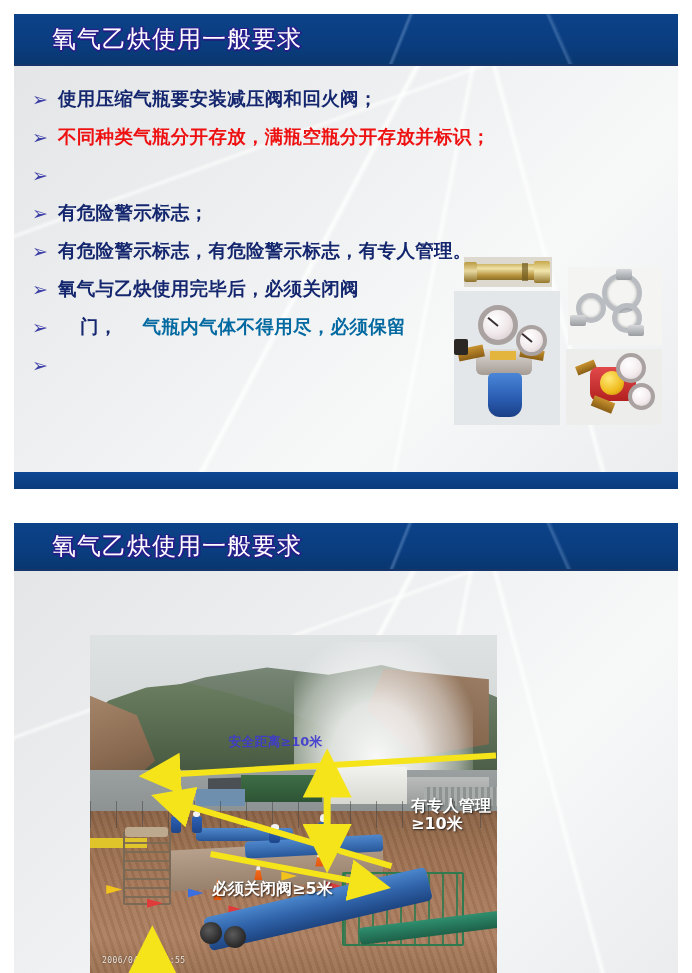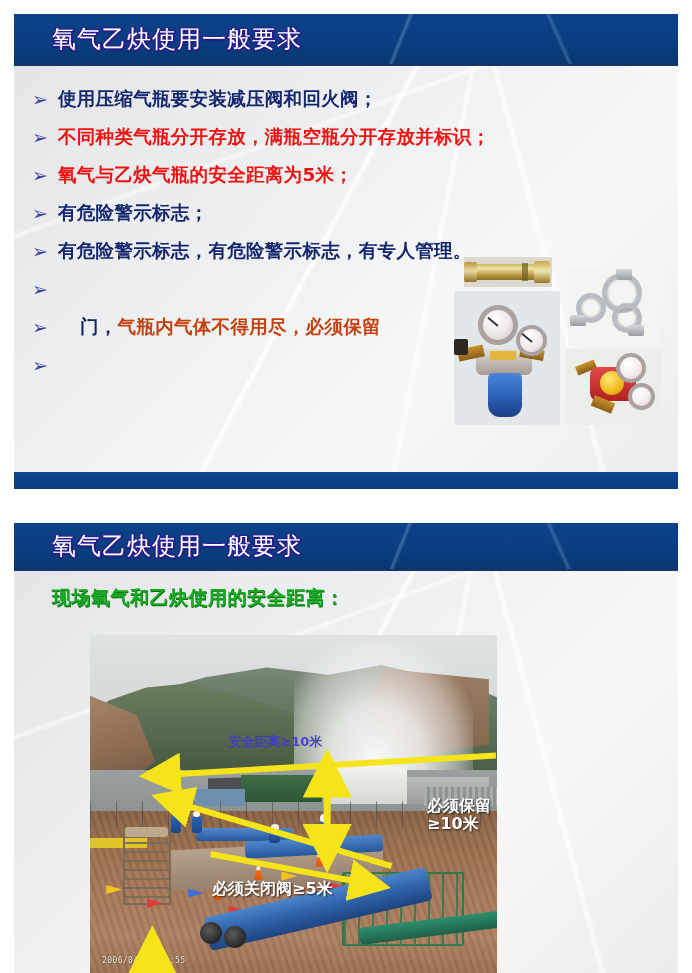--- a/index.html
+++ b/index.html
@@ -93,21 +93,21 @@
     font-size: 18.5px;
     font-weight: bold;
     line-height: 34px;
     white-space: nowrap;
     letter-spacing: .3px;
   }
   .bullet-text.navy { color: #13266e; text-align: center; }
   .bullet-text.red  { color: #ee1111; }
   .bullet-text .ind { display: inline-block; width: 22px; }
   .bullet-text .navy-seg { color: #13266e; }
-  .bullet-text .red-seg  { color: #c2410c; }
+  .bullet-text .red-seg  { color: #0369a1; margin-left: 25px; }
 
   
   .photo-cluster {
     position: absolute;
     right: 16px;
     top: 243px;
     width: 208px;
     height: 168px;
     z-index: 3;
   }
@@ -347,35 +347,35 @@
         <span class="bullet-text navy">使用压缩气瓶要安装减压阀和回火阀；</span>
       </li>
 
       <li class="bullet-row">
         <span class="bullet-marker">➢</span>
         <span class="bullet-text red">不同种类气瓶分开存放，满瓶空瓶分开存放并标识；</span>
       </li>
 
       <li class="bullet-row">
         <span class="bullet-marker">➢</span>
-        <span class="bullet-text red">氧气与乙炔气瓶的安全距离为5米；</span>
       </li>
 
       <li class="bullet-row">
         <span class="bullet-marker">➢</span>
         <span class="bullet-text navy">有危险警示标志；</span>
       </li>
 
       <li class="bullet-row">
         <span class="bullet-marker">➢</span>
         <span class="bullet-text navy">有危险警示标志，有危险警示标志，有专人管理。</span>
       </li>
 
       <li class="bullet-row">
         <span class="bullet-marker">➢</span>
+        <span class="bullet-text navy">氧气与乙炔使用完毕后，必须关闭阀</span>
       </li>
 
       <li class="bullet-row">
         <span class="bullet-marker">➢</span>
         <span class="bullet-text">
           <span class="ind"></span><span class="navy-seg">门，</span><span class="red-seg">气瓶内气体不得用尽，必须保留</span>
         </span>
       </li>
 
       <li class="bullet-row">
@@ -436,21 +436,20 @@
   <div class="slide-footer"></div>
 </section>
 
 <section class="slide" id="slide-2">
   <div class="slide-bg"></div>
 
   <header class="slide-header">
     <h1 class="header-title">氧气乙炔使用一般要求</h1>
   </header>
 
-  <h2 class="green-heading">现场氧气和乙炔使用的安全距离：</h2>
 
   <figure class="site-photo">
     <div class="sp-sky"></div>
     <div class="sp-hill-far"></div>
     <div class="sp-hill-mid"></div>
     <div class="sp-cut-l"></div>
     <div class="sp-cut-r"></div>
     <div class="sp-steam"></div>
 
     <div class="sp-band"></div>
@@ -525,21 +524,21 @@
       <line x1="120" y1="218" x2="290" y2="250" stroke="#f5e41a" stroke-width="6" marker-end="url(#ah)"></line>
 
       <line x1="236" y1="124" x2="236" y2="226" stroke="#f5e41a" stroke-width="7" marker-end="url(#ah)" marker-start="url(#ah-start)"></line>
 
       <line x1="62" y1="300" x2="62" y2="338" stroke="#f5e41a" stroke-width="7" marker-start="url(#ah-start)"></line>
     </svg>
 
     <div class="anno-purple">安全距离≥10米</div>
 
     <div class="anno-white anno-10m">
-      <div>必须保留</div>
+      <div>有专人管理</div>
       <div>≥10米</div>
     </div>
 
     <div class="anno-white anno-5m">必须关闭阀≥5米</div>
 
     <div class="photo-timestamp">2006/04/08 04:55</div>
   </figure>
 </section>
 
 </body></html>

